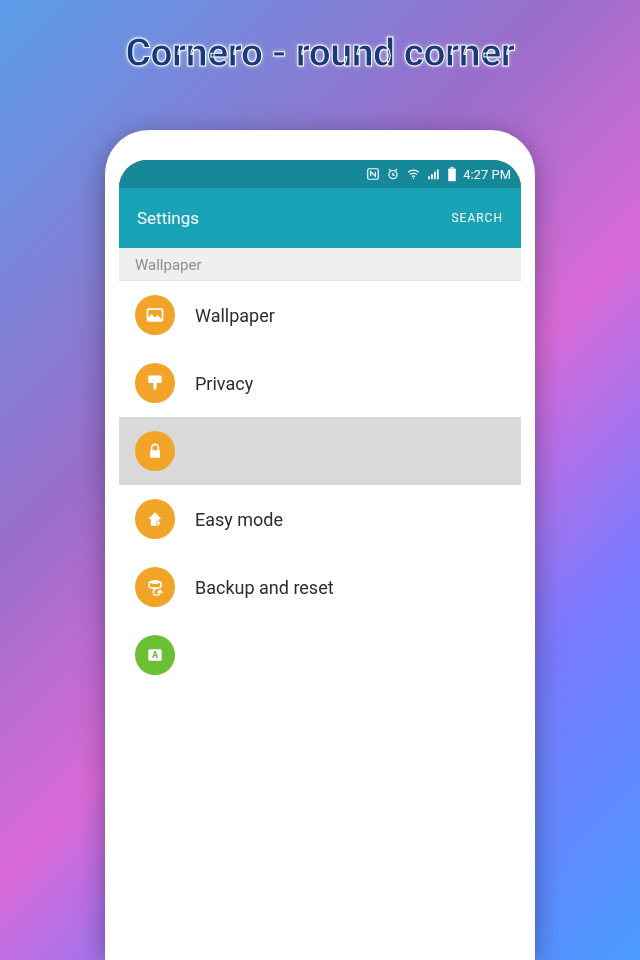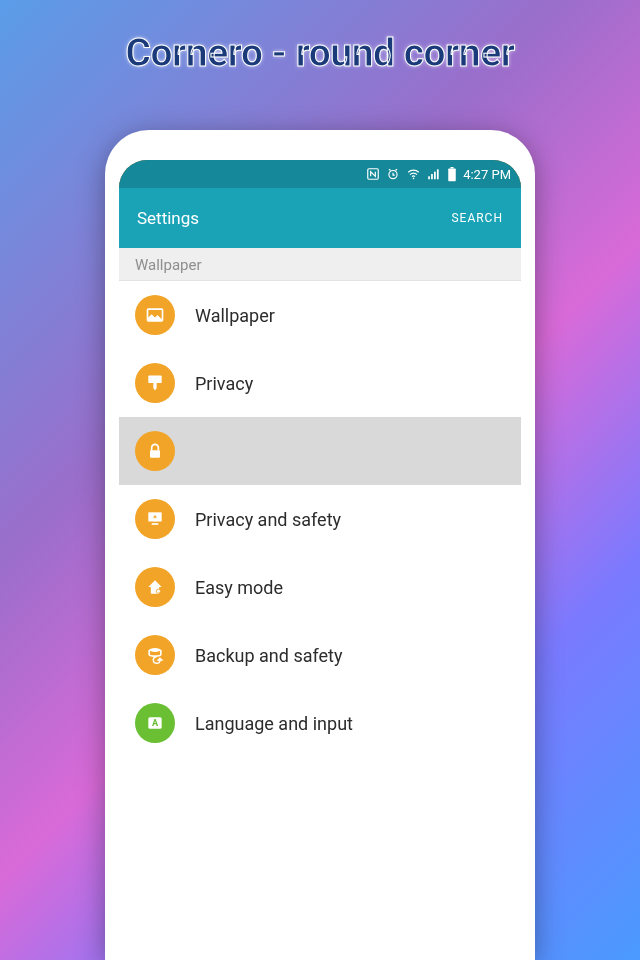--- a/index.html
+++ b/index.html
@@ -176,31 +176,20 @@
 
       <div class="item selected">
         <div class="circle orange">
           <svg width="20" height="20" viewBox="0 0 24 24" fill="#fff">
               <rect x="6" y="11" width="12" height="9" rx="1"></rect>
               <path d="M8 11V8a4 4 0 018 0v3" fill="none" stroke="#fff" stroke-width="2"></path>
             </svg>
         </div>
       </div>
 
-      <div class="item">
-        <div class="circle orange">
-          <svg width="20" height="20" viewBox="0 0 24 24" fill="#fff">
-              <path d="M4 4h16v11H4z"></path>
-              <rect x="10.5" y="11" width="3" height="4"></rect>
-              <path d="M11 11V9.5a1 1 0 012 0V11" fill="none" stroke="#f2a428" stroke-width="1.3"></path>
-              <rect x="8" y="17" width="8" height="2"></rect>
-            </svg>
-        </div>
-        <span class="label">Privacy and safety</span>
-      </div>
 
       <div class="item">
         <div class="circle orange">
           <svg width="20" height="20" viewBox="0 0 24 24" fill="#fff">
               <path d="M4 12l8-8 8 8h-3v8H7v-8H4z"></path>
               <circle cx="16" cy="17" r="2.5" fill="#fff" stroke="#f2a428" stroke-width="1"></circle>
             </svg>
         </div>
         <span class="label">Easy mode</span>
       </div>
@@ -208,30 +197,29 @@
 
 
       <div class="item">
         <div class="circle orange">
           <svg width="20" height="20" viewBox="0 0 24 24" fill="#fff">
               <ellipse cx="12" cy="6" rx="7" ry="2.3"></ellipse>
               <path d="M5 6v5c0 1.3 3.1 2.3 7 2.3s7-1 7-2.3V6" fill="none" stroke="#fff" stroke-width="2"></path>
               <path d="M14 14a4 4 0 104 4h-2l2-2 2 2h-2" fill="none" stroke="#fff" stroke-width="1.8"></path>
             </svg>
         </div>
-        <span class="label">Backup and safety</span>
+        <span class="label">Backup and reset</span>
       </div>
 
 
       <div class="item">
         <div class="circle green">
           <svg width="20" height="20" viewBox="0 0 24 24" fill="#fff">
               <rect x="4" y="5" width="16" height="14" rx="2" fill="#fff"></rect>
               <text x="12" y="16" text-anchor="middle" font-size="11" font-weight="700" fill="#6abf33">A</text>
             </svg>
         </div>
-        <span class="label">Language and input</span>
       </div>
 
     </div>
 
   </div>
 </div>
 
 </body></html>

